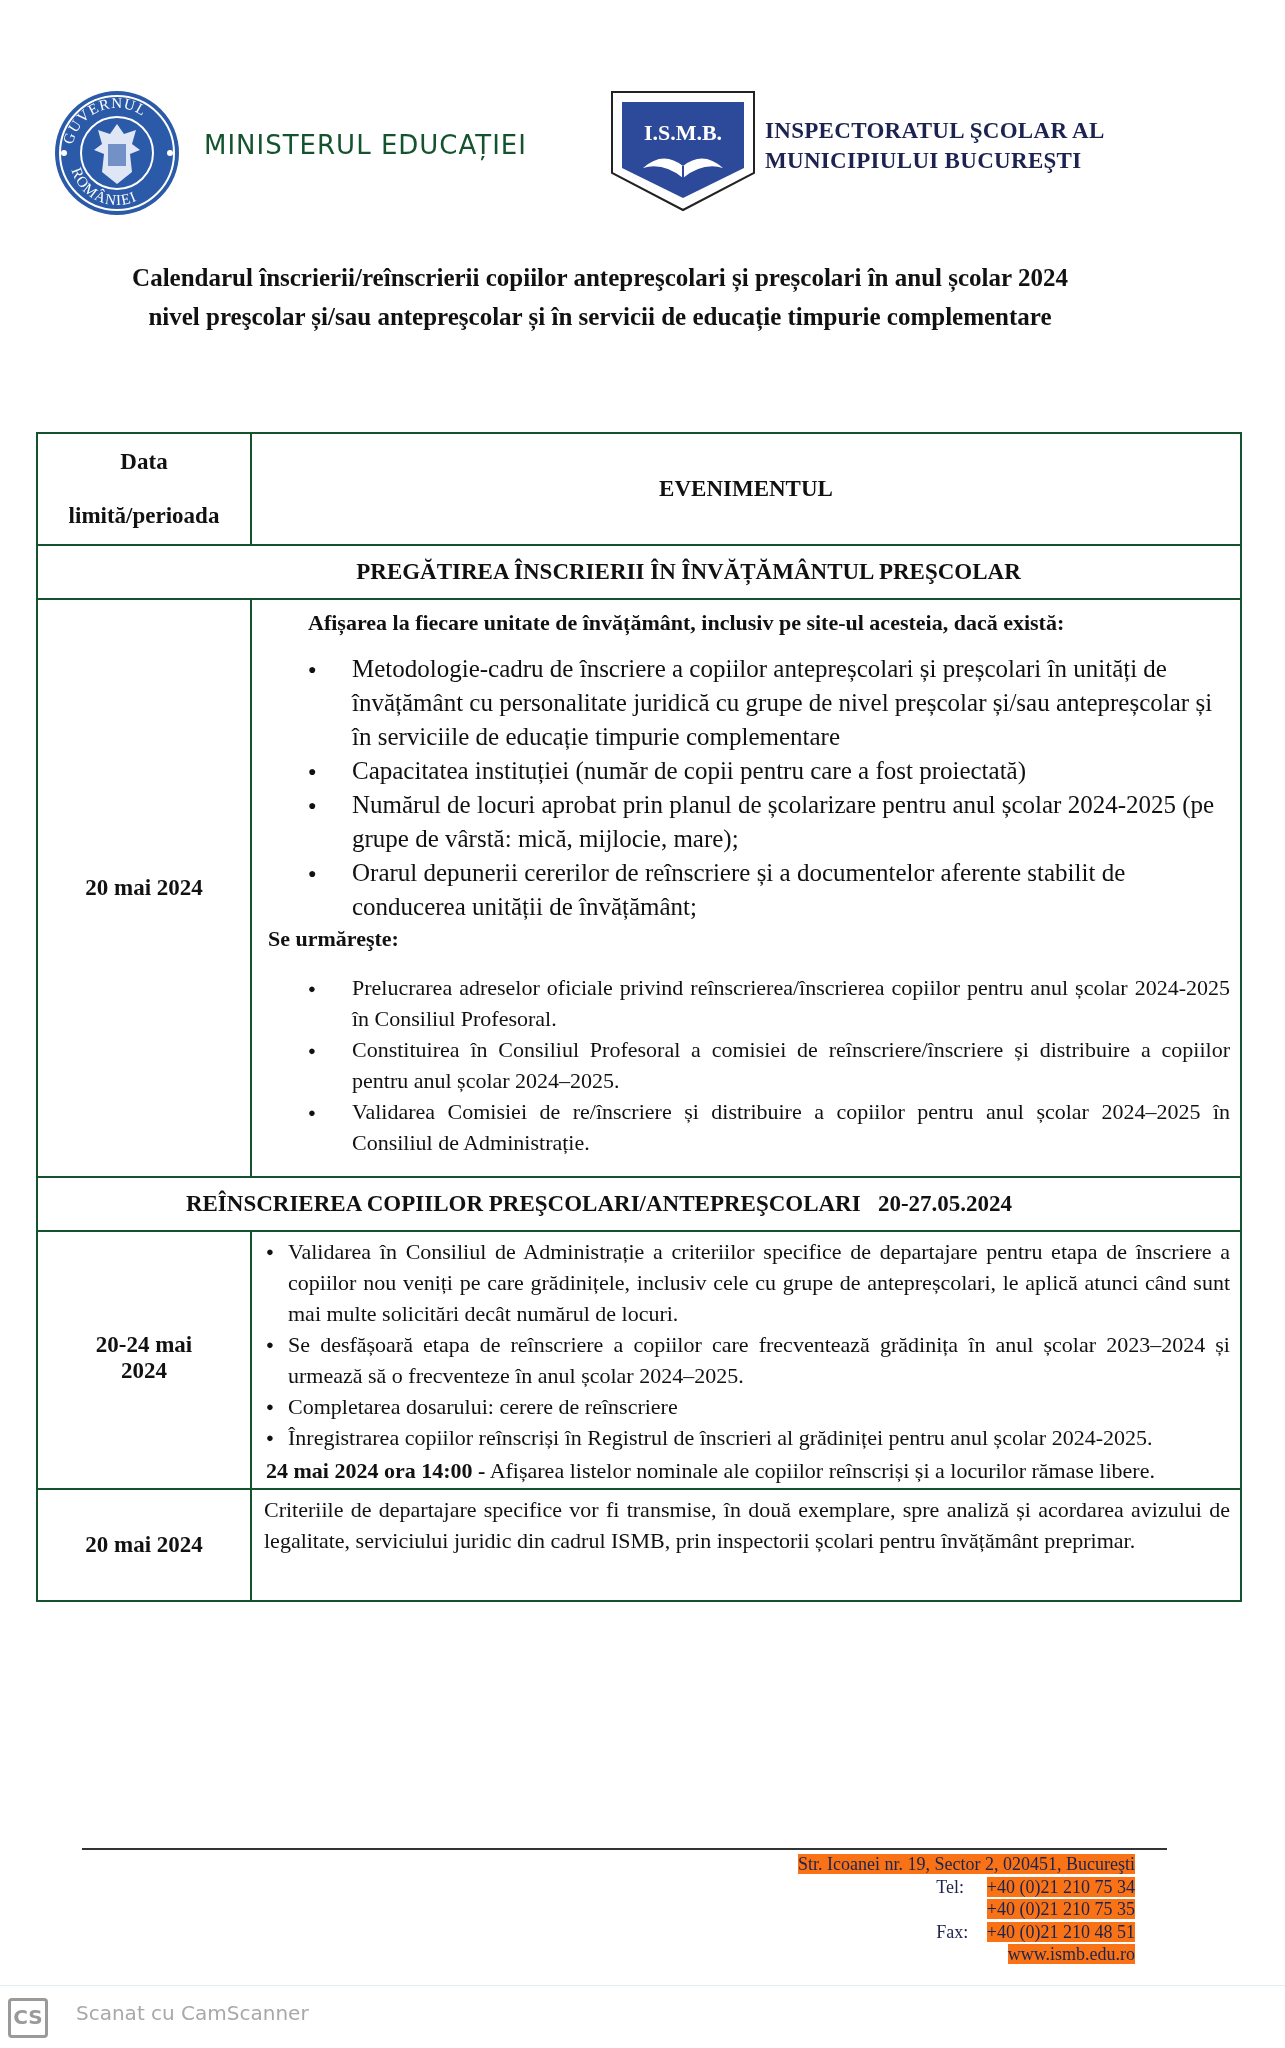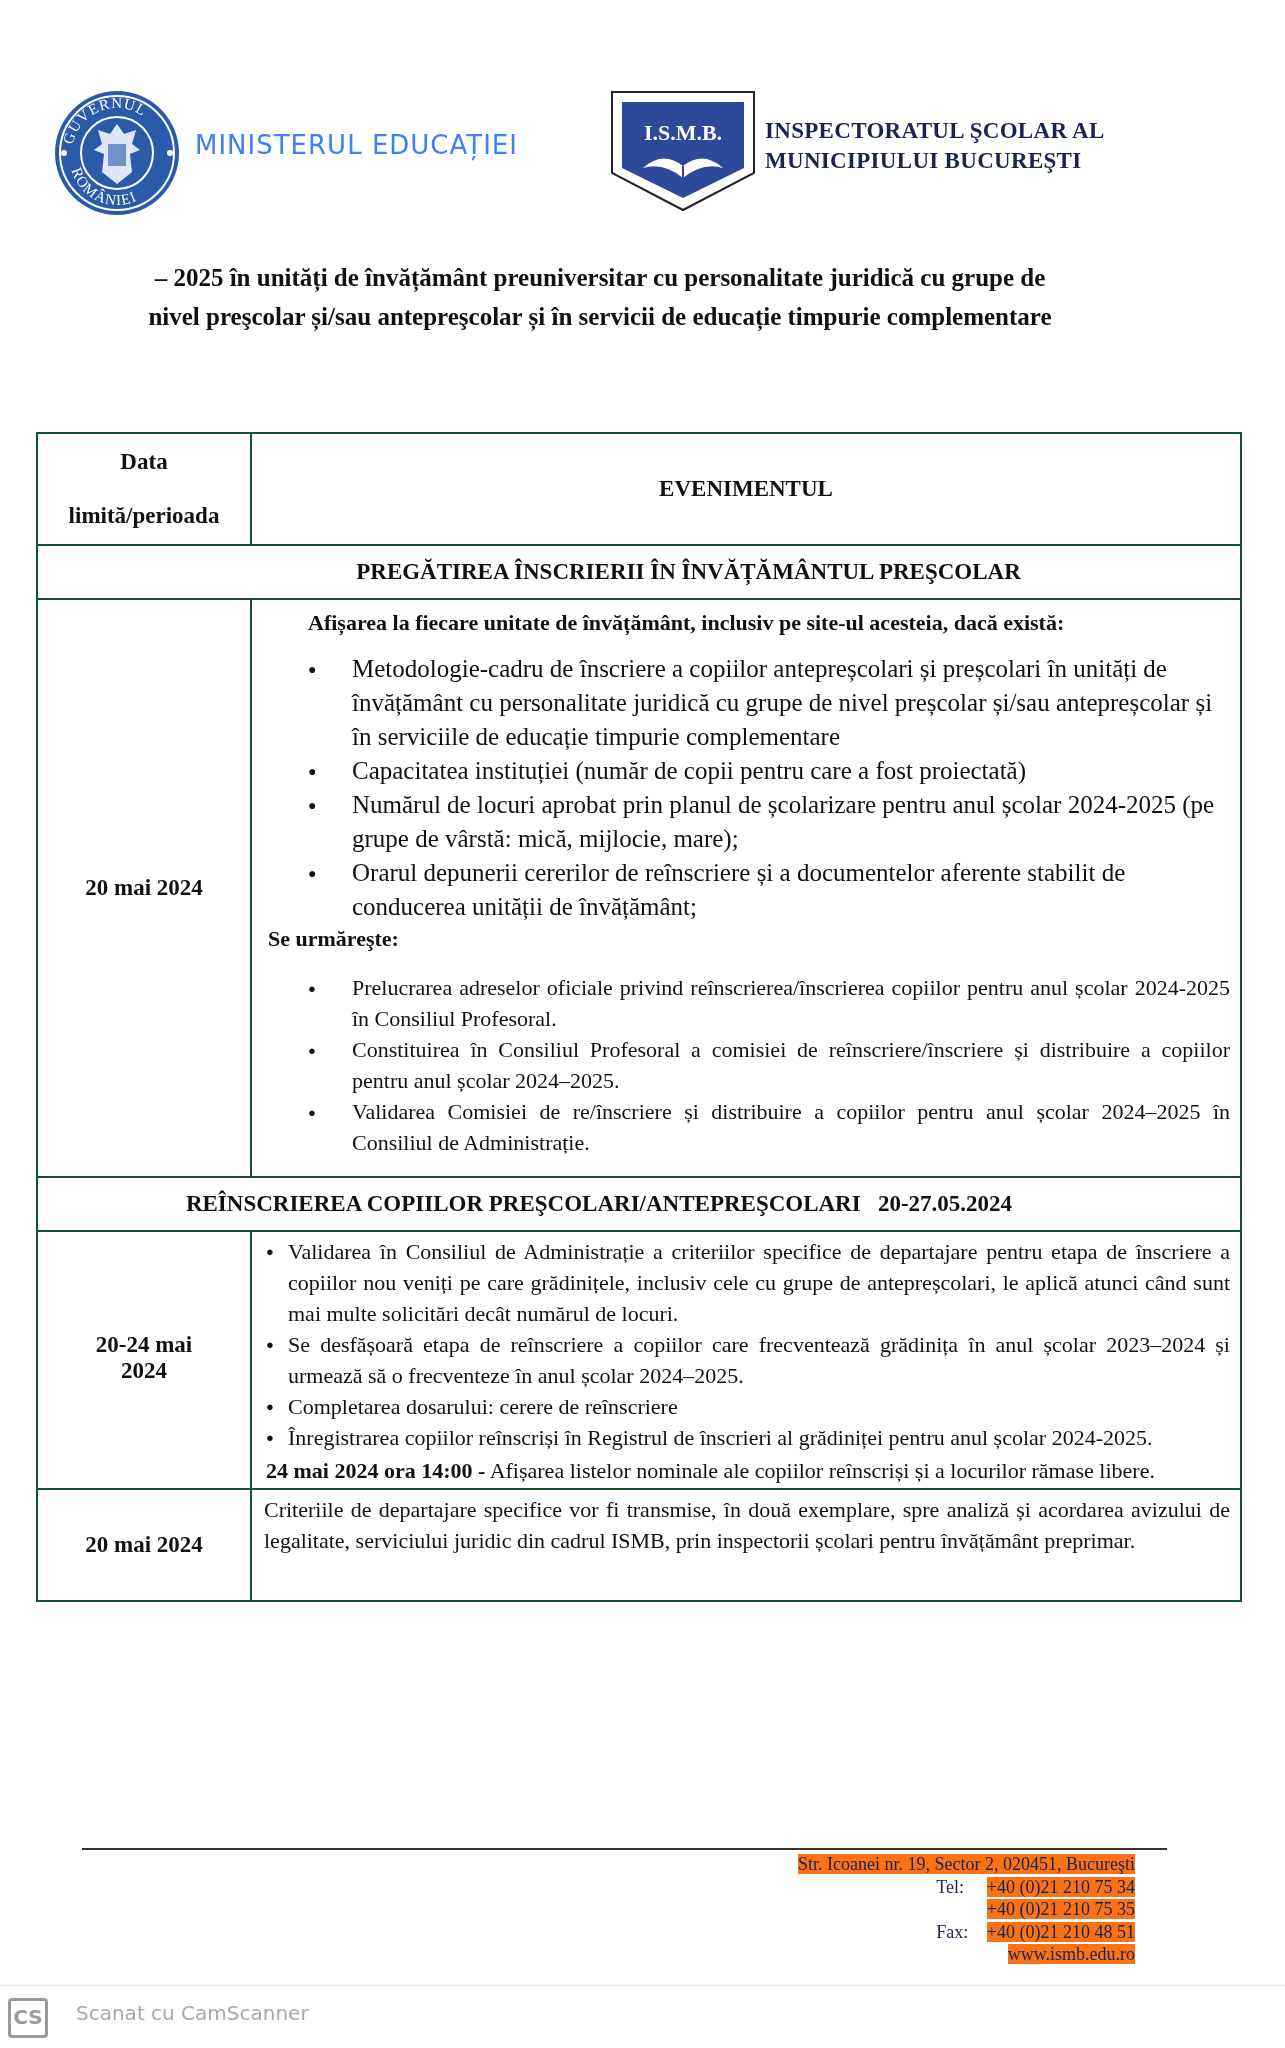--- a/index.html
+++ b/index.html
@@ -4,22 +4,22 @@
   <style>
     html, body { margin: 0; padding: 0; background: #ffffff; }
     body {
       width: 1285px; height: 2048px; position: relative; overflow: hidden;
       font-family: "Liberation Serif", "DejaVu Serif", serif; color: #111;
     }
     
     .header { position: absolute; left: 0; top: 0; width: 1285px; height: 230px; }
     .gov-logo { position: absolute; left: 50px; top: 88px; width: 135px; height: 130px; }
     .gov-name {
-      position: absolute; left: 195px; top: 130px; font-family: "DejaVu Sans", sans-serif;
-      font-size: 26px; letter-spacing: 1px; color: #3b82f6;
+      position: absolute; left: 204px; top: 130px; font-family: "DejaVu Sans", sans-serif;
+      font-size: 26px; letter-spacing: 1px; color: #14532d;
     }
     .ismb-logo { position: absolute; left: 608px; top: 88px; width: 150px; height: 125px; }
     .ismb-name {
       position: absolute; left: 765px; top: 116px; font-size: 23px; font-weight: bold;
       color: #1c2350; line-height: 30px; letter-spacing: 0.3px;
     }
     .doc-title {
       position: absolute; left: 50px; top: 258px; width: 1100px; text-align: center;
       font-weight: bold; font-size: 25px; line-height: 39px; color: #111;
     }
@@ -93,21 +93,21 @@
     <path d="M35 80 Q55 62 75 78 Q95 62 115 80 Q95 74 75 90 Q55 74 35 80 Z" fill="#ffffff"></path>
     <path d="M75 78 V92" stroke="#2d4a9a" stroke-width="2"></path>
   </svg>
   <div class="ismb-name">
     <div>INSPECTORATUL ŞCOLAR AL</div>
     <div>MUNICIPIULUI BUCUREŞTI</div>
   </div>
 </div>
 
 <div class="doc-title">
-  <div>– 2025 în unități de învățământ preuniversitar cu personalitate juridică cu grupe de</div>
+  <div>Calendarul înscrierii/reînscrierii copiilor antepreşcolari și preșcolari în anul școlar 2024</div>
   <div>nivel preşcolar și/sau antepreşcolar și în servicii de educație timpurie complementare</div>
 </div>
 
 <table class="calendar">
   <tbody>
       <tr>
     <td class="col-date hdr-date">
       <div>Data</div>
       <div>limită/perioada</div>
     </td>

